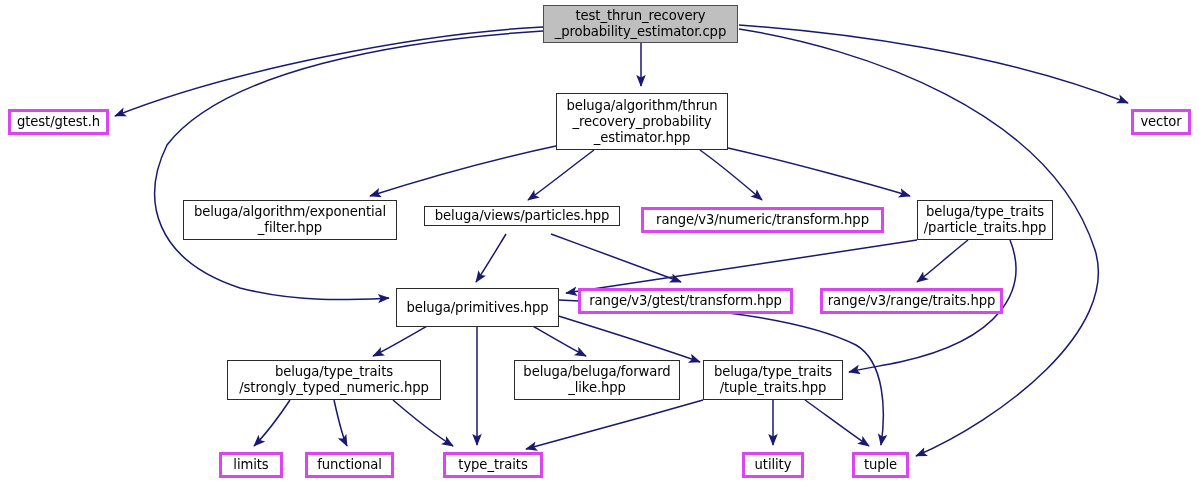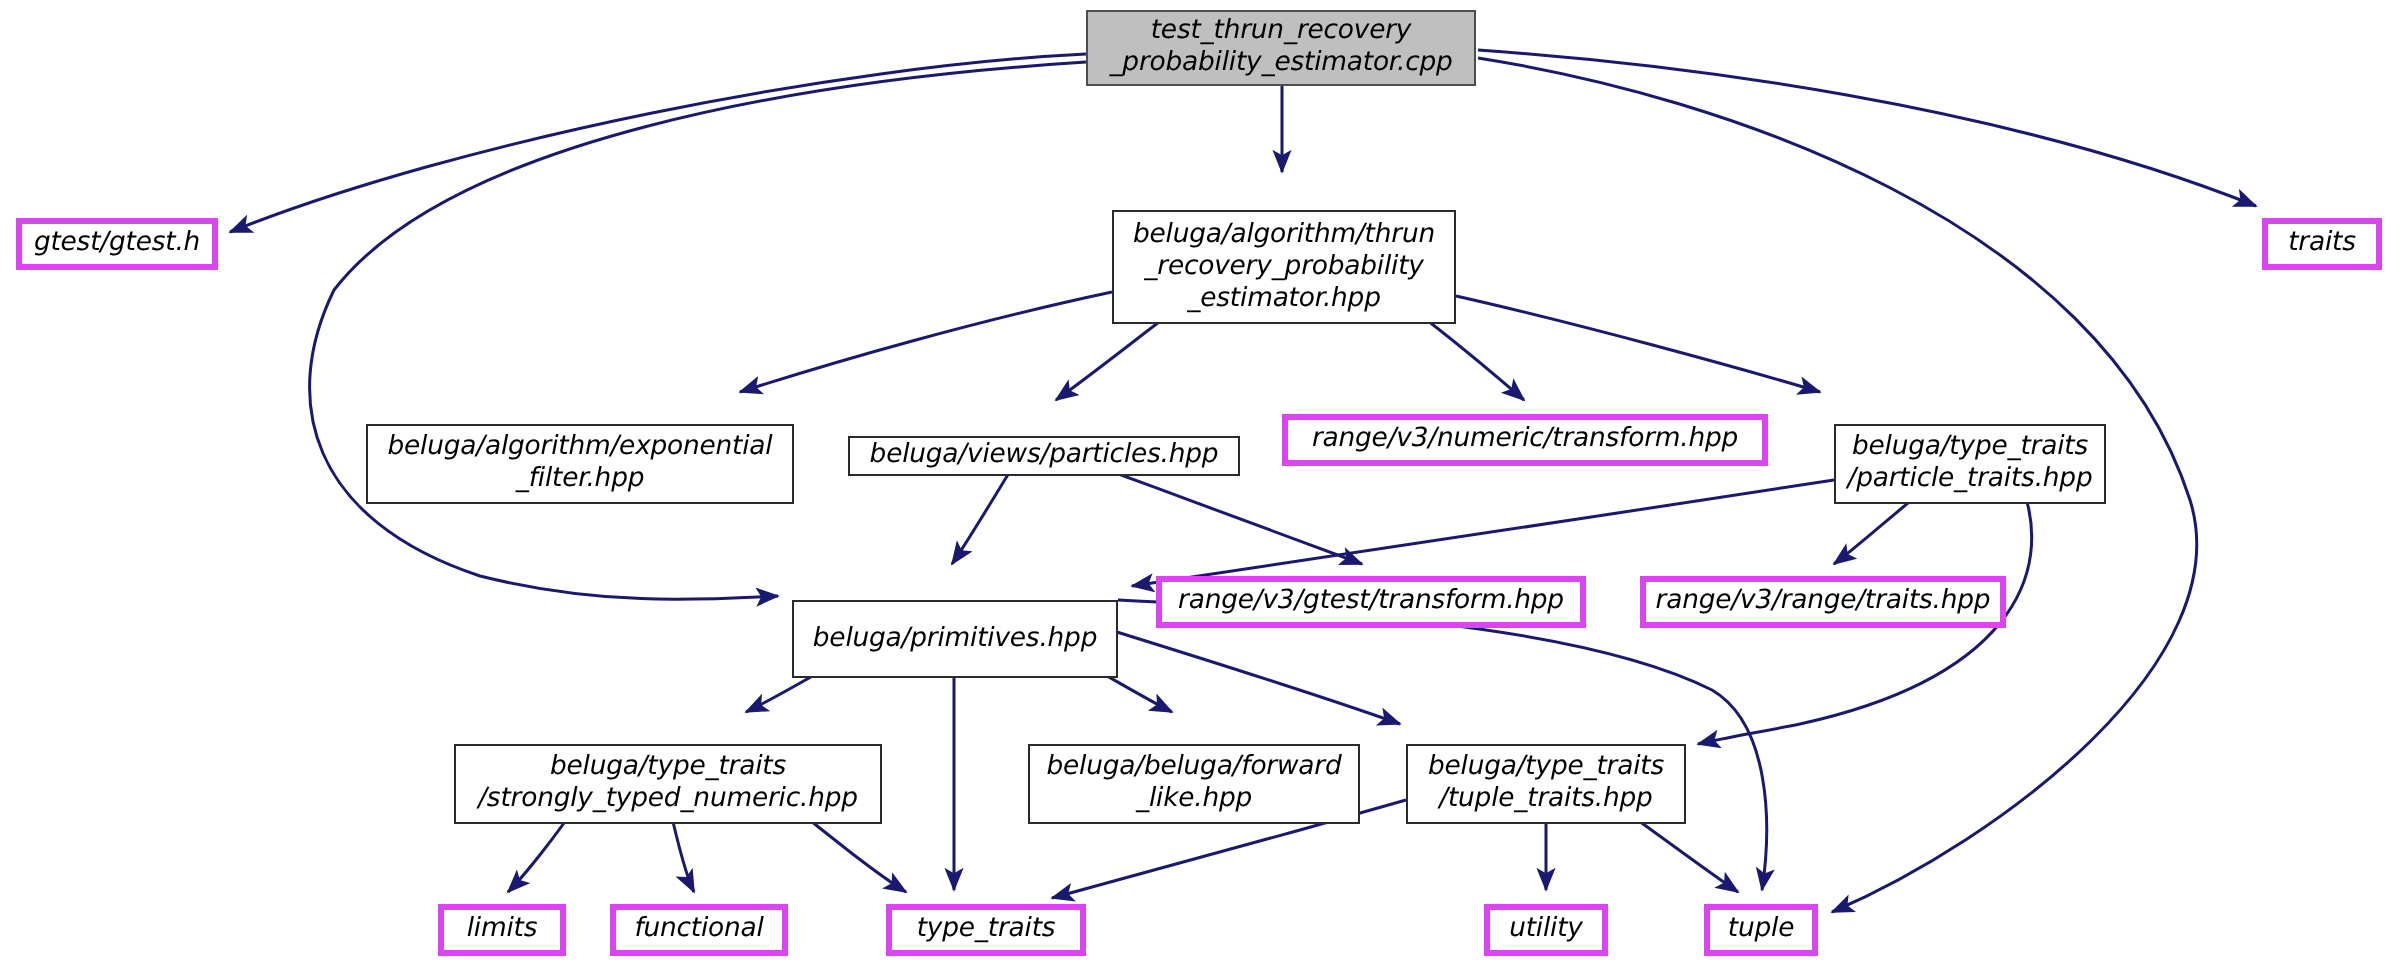--- a/index.html
+++ b/index.html
@@ -9,21 +9,20 @@
   }
   body {
     font-family: "DejaVu Sans", sans-serif;
   }
   #graph-canvas {
     position: relative;
     width: 1199px;
     height: 484px;
     background: #ffffff;
     overflow: hidden;
-    font-style: italic;
   }
   #edge-layer {
     position: absolute;
     left: 0;
     top: 0;
     width: 1199px;
     height: 484px;
   }
   .node {
     position: absolute;
@@ -36,21 +35,20 @@
     border: 3px solid #d946ef;
     color: #000000;
     font-size: 13.2px;
     line-height: 16px;
     letter-spacing: -0.1px;
     white-space: pre;
     z-index: 5;
   }
   .node.internal {
     border: 1.4px solid #2b2b2b;
-    margin-top: 12px;
   }
   .node.root {
     background: #bfbfbf;
     border: 1.4px solid #4d4d4d;
   }
   .node-label {
     display: block;
     white-space: pre;
   }
 </style>
@@ -94,21 +92,21 @@
       </g>
   </svg>
 
   <div id="nodes-group">
       <div class="node root" style="left: 543px; top: 5px; width: 195px; height: 38px;"><span class="node-label">test_thrun_recovery
 _probability_estimator.cpp</span></div>
       <div class="node external" style="left: 8px; top: 109px; width: 101px; height: 26px;"><span class="node-label">gtest/gtest.h</span></div>
       <div class="node internal" style="left: 556px; top: 93px; width: 172px; height: 57px;"><span class="node-label">beluga/algorithm/thrun
 _recovery_probability
 _estimator.hpp</span></div>
-      <div class="node external" style="left: 1131px; top: 109px; width: 60px; height: 26px;"><span class="node-label">traits</span></div>
+      <div class="node external" style="left: 1131px; top: 109px; width: 60px; height: 26px;"><span class="node-label">vector</span></div>
       <div class="node internal" style="left: 183px; top: 200px; width: 214px; height: 40px;"><span class="node-label">beluga/algorithm/exponential
 _filter.hpp</span></div>
       <div class="node internal" style="left: 424px; top: 206px; width: 196px; height: 20px;"><span class="node-label">beluga/views/particles.hpp</span></div>
       <div class="node external" style="left: 641px; top: 207px; width: 243px; height: 26px;"><span class="node-label">range/v3/numeric/transform.hpp</span></div>
       <div class="node internal" style="left: 917px; top: 200px; width: 136px; height: 40px;"><span class="node-label">beluga/type_traits
 /particle_traits.hpp</span></div>
       <div class="node internal" style="left: 396px; top: 288px; width: 163px; height: 39px;"><span class="node-label">beluga/primitives.hpp</span></div>
       <div class="node external" style="left: 578px; top: 288px; width: 215px; height: 26px;"><span class="node-label">range/v3/gtest/transform.hpp</span></div>
       <div class="node external" style="left: 820px; top: 288px; width: 183px; height: 26px;"><span class="node-label">range/v3/range/traits.hpp</span></div>
       <div class="node internal" style="left: 227px; top: 360px; width: 214px; height: 40px;"><span class="node-label">beluga/type_traits

